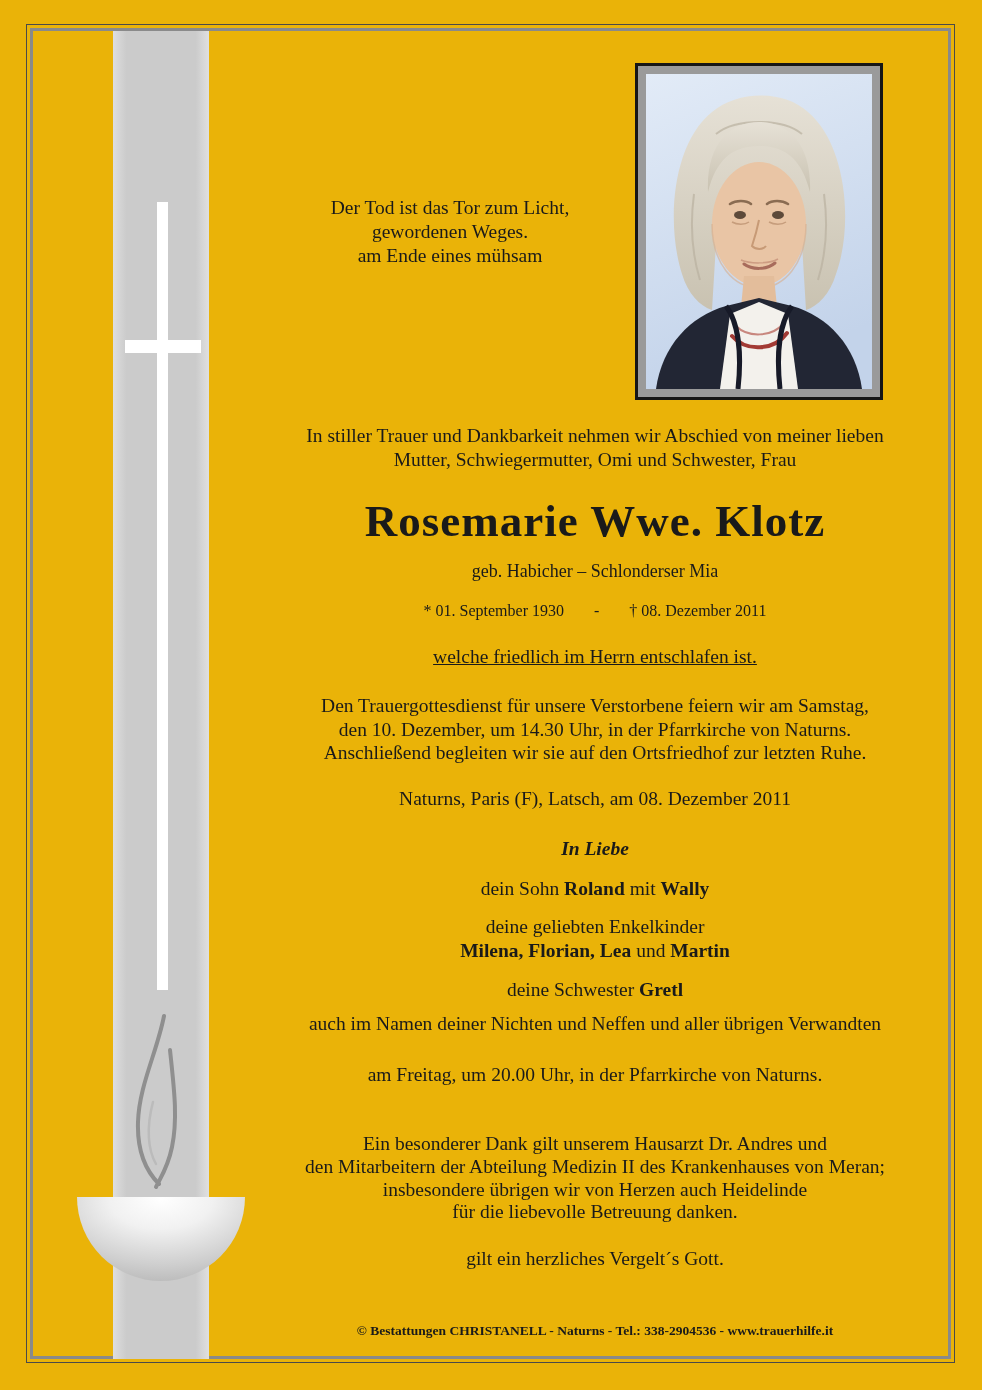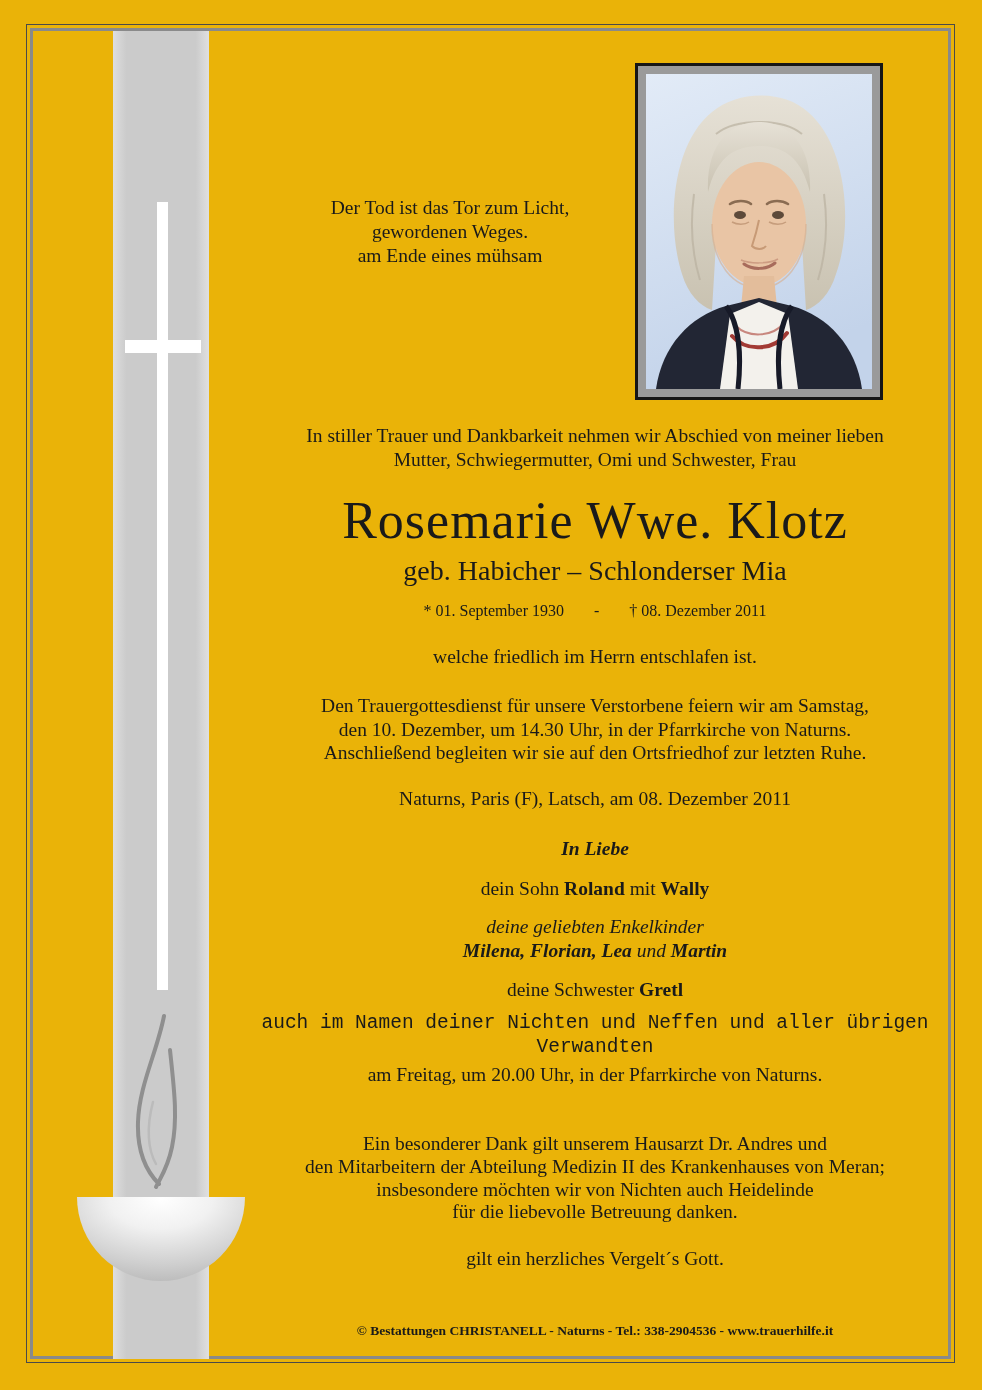--- a/index.html
+++ b/index.html
@@ -25,32 +25,32 @@
   
   .photo-frame { position:absolute; left:635px; top:63px; width:248px; height:337px;
                  border:3px solid #161616; background:#9a9a9a; padding:8px; }
   .photo-frame svg { display:block; width:100%; height:100%; }
 
   
   .tb { position:absolute; text-align:center; font-size:19.5px; line-height:23.5px; }
   .quote { left:205px; top:196px; width:490px; line-height:24px; }
   .main { left:225px; width:740px; }
   .intro { top:424px; }
-  .name-line { top:494px; font-size:52px; line-height:54px; letter-spacing:1px; }
-  .maiden { top:556px; font-size:28px; line-height:30px; }
+  .name-line { top:494px; font-size:45px; line-height:54px; letter-spacing:1px;font-weight:bold; }
+  .maiden { top:556px; font-size:18px; line-height:30px; }
   .dates { top:598px; font-size:16px; line-height:26px; }
   .dates .gap { display:inline-block; width:30px; }
-  .passing { top:645px; }
+  .passing { top:645px;text-decoration:underline; }
   .service { top:694px; }
   .dateline { top:787px; }
   .love { top:837px; font-weight:bold;font-style:italic; }
   .son { top:877px; }
-  .gkids { top:915px;font-style:italic; }
+  .gkids { top:915px; }
   .sister { top:978px; }
-  .relatives { top:1012px;font-family:Liberation Mono, monospace; }
+  .relatives { top:1012px; }
   .rosary { top:1063px; }
   .thanks { top:1133px; line-height:22.8px; }
   .attendance { top:1247px; }
   .footer { top:1322px; font-size:13.5px; font-weight:bold; line-height:17px; }
   b { font-weight:bold; }
 </style>
 </head>
 <body>
 
 <div class="page">
@@ -169,21 +169,21 @@
 
   <div class="tb main relatives">auch im Namen deiner Nichten und Neffen und aller übrigen Verwandten</div>
 
   <div class="tb main rosary">
     <div>am Freitag, um 20.00 Uhr, in der Pfarrkirche von Naturns.</div>
   </div>
 
   <div class="tb main thanks">
     <div>Ein besonderer Dank gilt unserem Hausarzt Dr. Andres und</div>
     <div>den Mitarbeitern der Abteilung Medizin II des Krankenhauses von Meran;</div>
-    <div>insbesondere möchten wir von Nichten auch Heidelinde</div>
+    <div>insbesondere übrigen wir von Herzen auch Heidelinde</div>
     <div>für die liebevolle Betreuung danken.</div>
   </div>
 
   <div class="tb main attendance">
     <div>gilt ein herzliches Vergelt´s Gott.</div>
   </div>
 
   <div class="tb main footer">© Bestattungen CHRISTANELL - Naturns - Tel.: 338-2904536 - www.trauerhilfe.it</div>
 
 </div>

